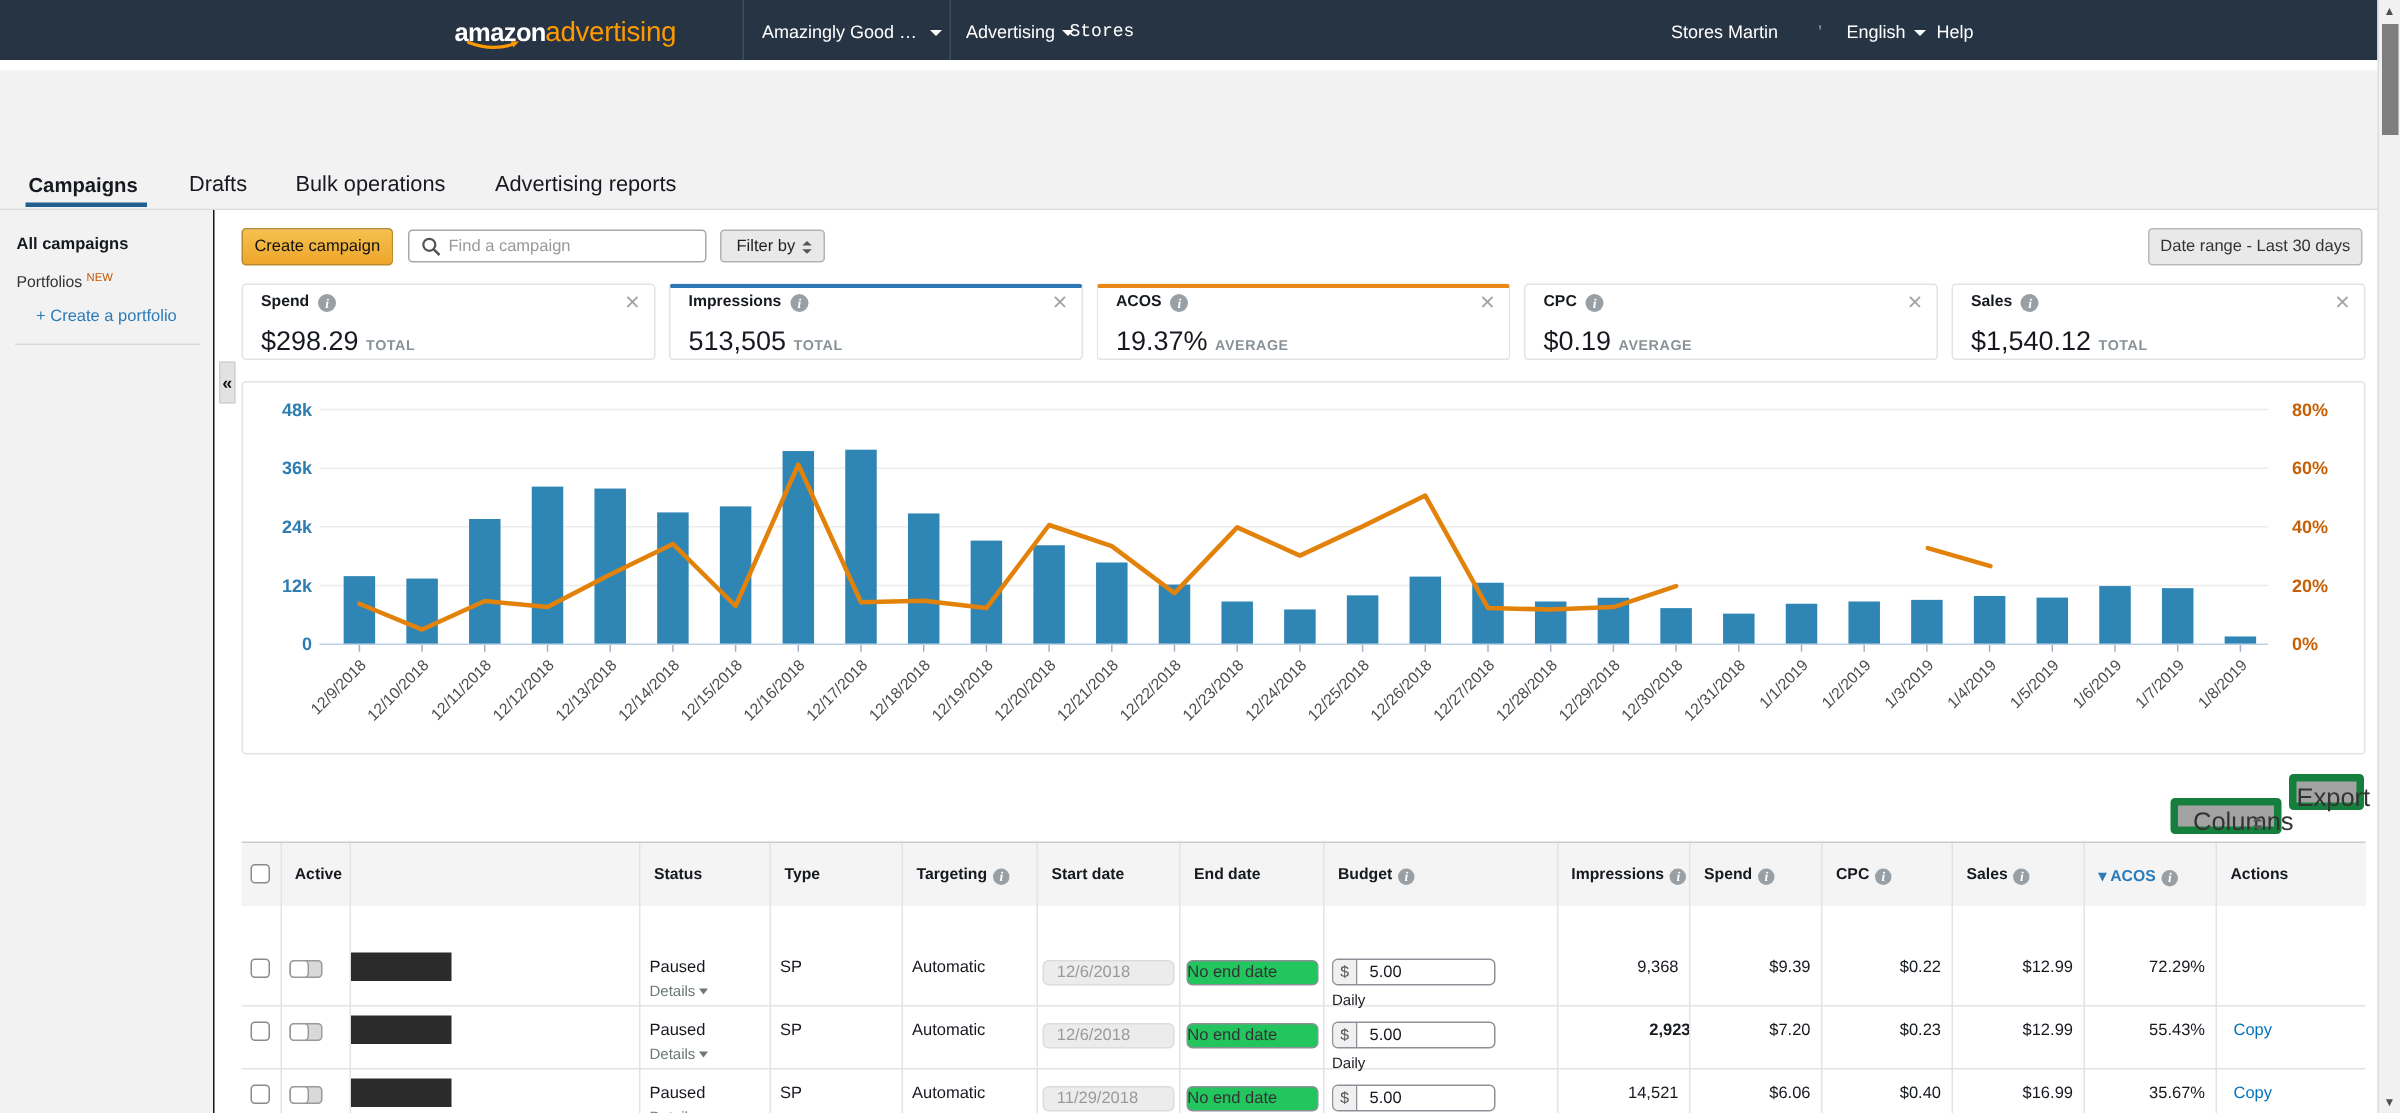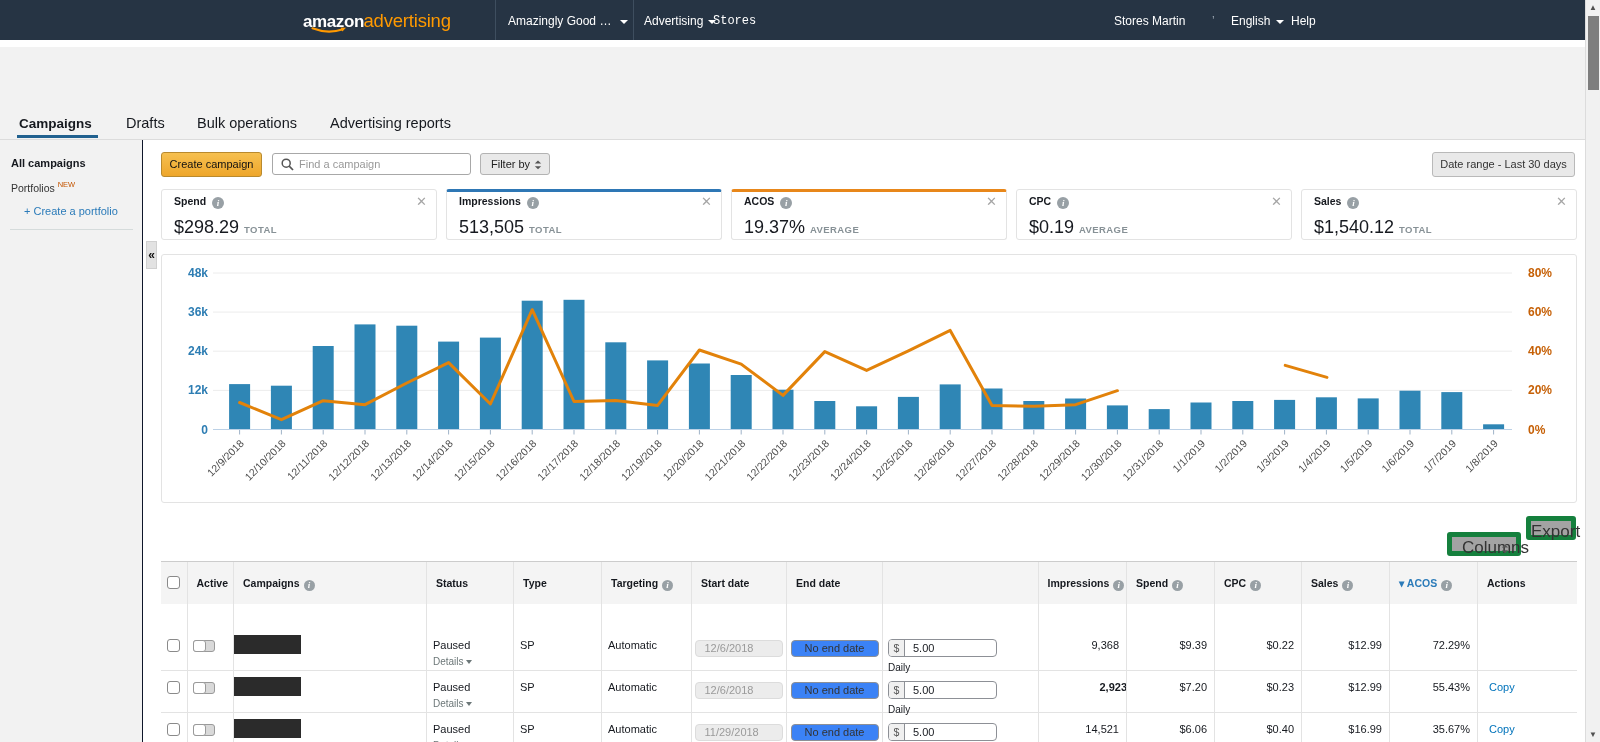--- a/index.html
+++ b/index.html
@@ -48,21 +48,21 @@
 .trow { position:absolute; left:0; width:1416px; height:42px; border-bottom:1px solid #e3e3e3; }
 .cell { position:absolute; font-size:11px; color:#16191f; white-space:nowrap; }
 .num { text-align:right; }
 .details { font-size:10px; color:#6c7778; }
 .caret { display:inline-block; width:0; height:0; border-left:3.5px solid transparent; border-right:3.5px solid transparent; border-top:4px solid #6c7778; vertical-align:1px; }
 .cb { position:absolute; width:13px; height:13px; border:1px solid #8a8a8a; border-radius:3px; background:#fff; }
 .toggle { position:absolute; width:22px; height:12px; border:1px solid #9a9a9a; border-radius:3px; background:#d9d9d9; }
 .knob { position:absolute; left:-1px; top:-1px; width:13px; height:12px; background:#fff; border:1px solid #9a9a9a; border-radius:3px; }
 .redact { position:absolute; width:67px; height:19px; background:#2b2b2b; }
 .dateinput { position:absolute; width:88px; height:17px; background:#ececec; border:1px solid #dcdcdc; border-radius:4px; font-size:11px; color:#9a9a9a; padding-left:9px; line-height:15px; }
-.noend { position:absolute; width:88px; height:17px; background:#3b82f6; border:1px solid #8d9096; border-radius:4px; font-size:11px; color:#333; text-align:center; line-height:15px; }
+.noend { position:absolute; width:88px; height:17px; background:#22c55e; border:1px solid #8d9096; border-radius:4px; font-size:11px; color:#333; text-align:left; line-height:15px; }
 .budget { position:absolute; width:109px; height:18px; border:1px solid #8d9096; border-radius:4px; background:#fff; }
 .budget .cur { position:absolute; left:0; top:0; width:16px; height:16px; background:#f0f0f0; border-right:1px solid #8d9096; color:#555; font-size:10.5px; text-align:center; line-height:16px; border-radius:3px 0 0 3px; }
 .budget .amt { position:absolute; left:24px; top:0; font-size:11px; color:#16191f; line-height:16px; }
 .copy { color:#0073bb;margin-top:40px; }
 
 
 #sbar { position:absolute; left:1585px; top:0; width:15px; height:742px; background:#f1f1f1; border-left:1px solid #dcdcdc; }
 #sthumb { position:absolute; left:1.5px; top:16px; width:11px; height:74px; background:#7e7e7e; }
 .sarrow { position:absolute; left:0; width:14px; font-size:8px; color:#505050; text-align:center; }
 </style></head>
@@ -262,26 +262,26 @@
   <svg style="position:absolute;right:7px;top:7px;" width="8" height="10" viewBox="0 0 8 10">
       <path d="M0.8 3.6 L4 0.6 L7.2 3.6 Z" fill="#555"></path>
       <path d="M0.8 6.2 L4 9.2 L7.2 6.2 Z" fill="#555"></path>
     </svg>
 </div>
 <div class="graybtn" style="left:1526px;top:516px;width:50px;height:24px;line-height:22px;text-align:center;">Export</div>
 
 <div id="table">
   <div style="position:absolute;left:0;top:0;width:1416px;height:42px;background:#f4f4f4;"></div>
   <div class="th" style="left:25.5px;width:46.5px;">Active</div>
-    <div class="th" style="left:72px;width:193px;">Campaigns<span class="info">i</span></div>
     <div class="th" style="left:265px;width:87px;">Status</div>
     <div class="th" style="left:352px;width:88px;">Type</div>
     <div class="th" style="left:440px;width:90px;">Targeting<span class="info">i</span></div>
     <div class="th" style="left:530px;width:95px;">Start date</div>
     <div class="th" style="left:625px;width:96px;">End date</div>
+    <div class="th" style="left:721px;width:155.5px;">Budget<span class="info">i</span></div>
     <div class="th" style="left:876.5px;width:88.5px;">Impressions<span class="info">i</span></div>
     <div class="th" style="left:965px;width:88px;">Spend<span class="info">i</span></div>
     <div class="th" style="left:1053px;width:87px;">CPC<span class="info">i</span></div>
     <div class="th" style="left:1140px;width:88px;">Sales<span class="info">i</span></div>
     <div class="th" style="left:1228px;width:88px;"><span style="color:#2b7bb9;">▾ ACOS</span><span class="info">i</span></div>
     <div class="th" style="left:1316px;width:100px;">Actions</div>
   <span class="cb" style="left:5.5px;top:14px;"></span>
 
     <div class="trow" style="top:66.5px;">
       <span class="cb" style="left:5.5px;top:10px;"></span>

